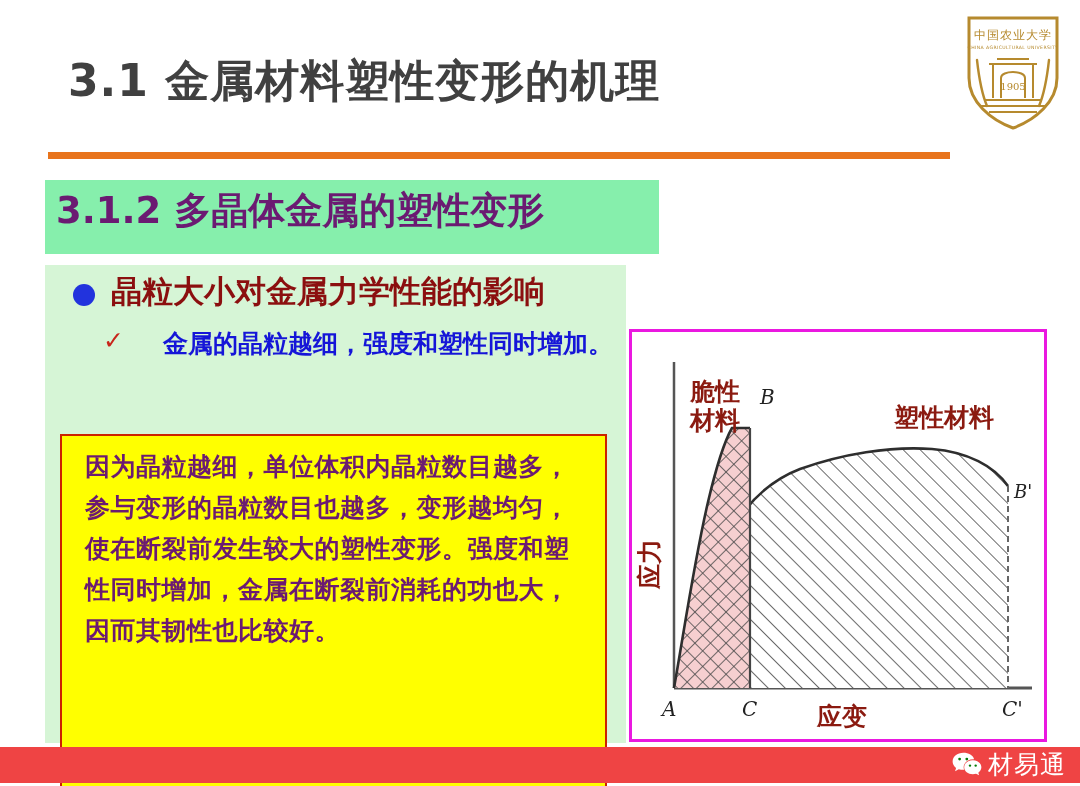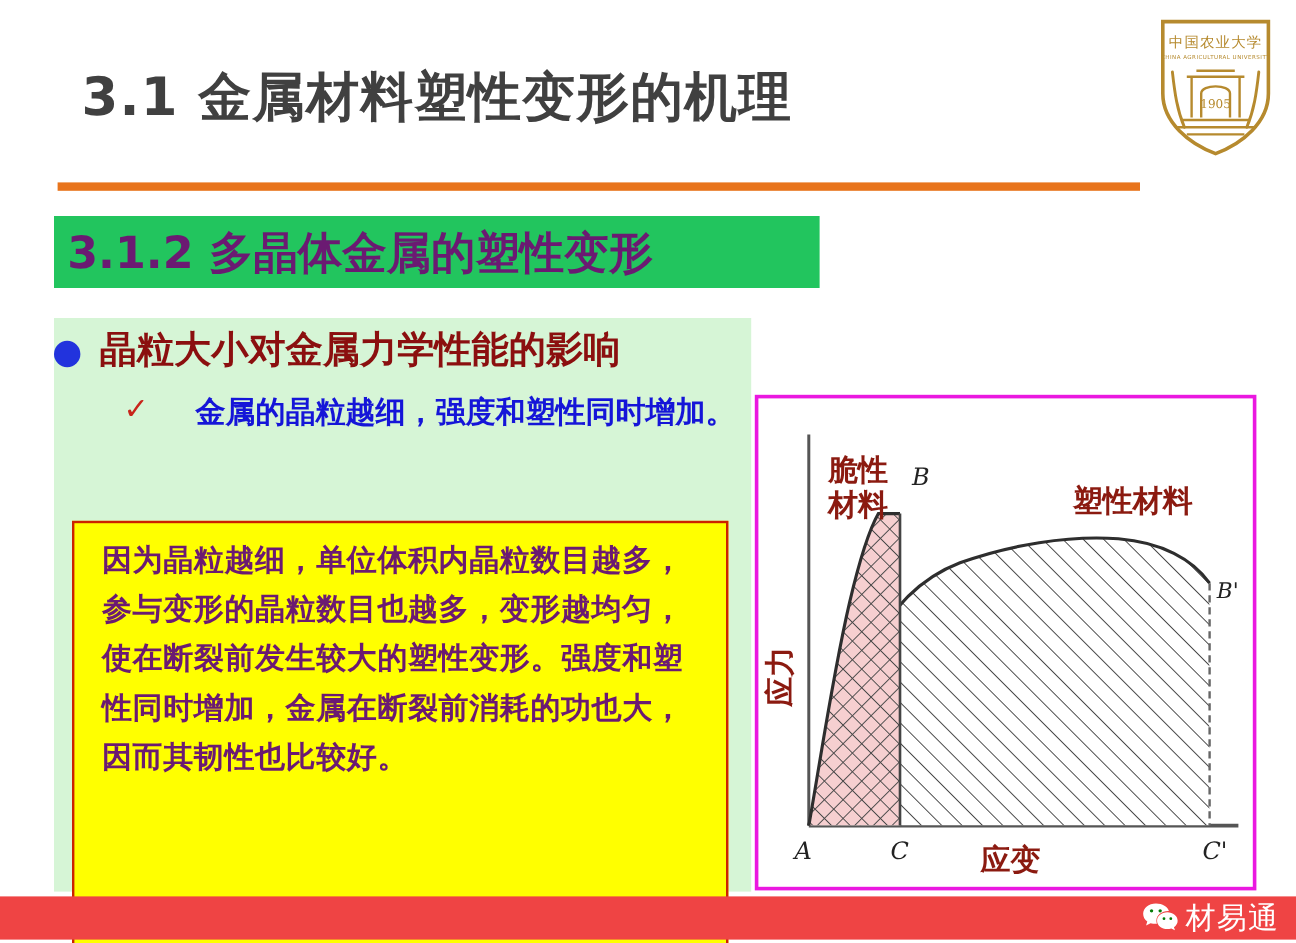--- a/index.html
+++ b/index.html
@@ -28,39 +28,38 @@
   }
 
   
   .orange-rule{
     position:absolute;left:48px;top:152px;width:902px;height:7px;
     background:#E8741C;
   }
 
   
   .section-band{
-    position:absolute;left:45px;top:180px;width:614px;height:60px;
-    background:#22c55e;
-    padding-left:24px;
+    position:absolute;left:45px;top:180px;width:614px;height:74px;
+    background:#86efac;
   }
   .section-band .section-text{
     position:absolute;left:11px;top:3px;
     font-size:37px;font-weight:bold;color:#6B1A72;
     white-space:nowrap;line-height:56px;
   }
 
   
   .content-panel{
     position:absolute;left:45px;top:265px;width:581px;height:478px;
     background:#D6F5D6;
   }
 
   
   .bullet-row{
-    position:absolute;left:0;top:8px;width:560px;height:46px;
+    position:absolute;left:28px;top:8px;width:560px;height:46px;
   }
   .bullet-dot{
     position:absolute;left:0px;top:11px;width:22px;height:22px;
     border-radius:50%;background:#2233DD;
   }
   .bullet-text{
     position:absolute;left:38px;top:-2px;
     font-size:31px;font-weight:bold;color:#8B0F0F;white-space:nowrap;
   }
 

